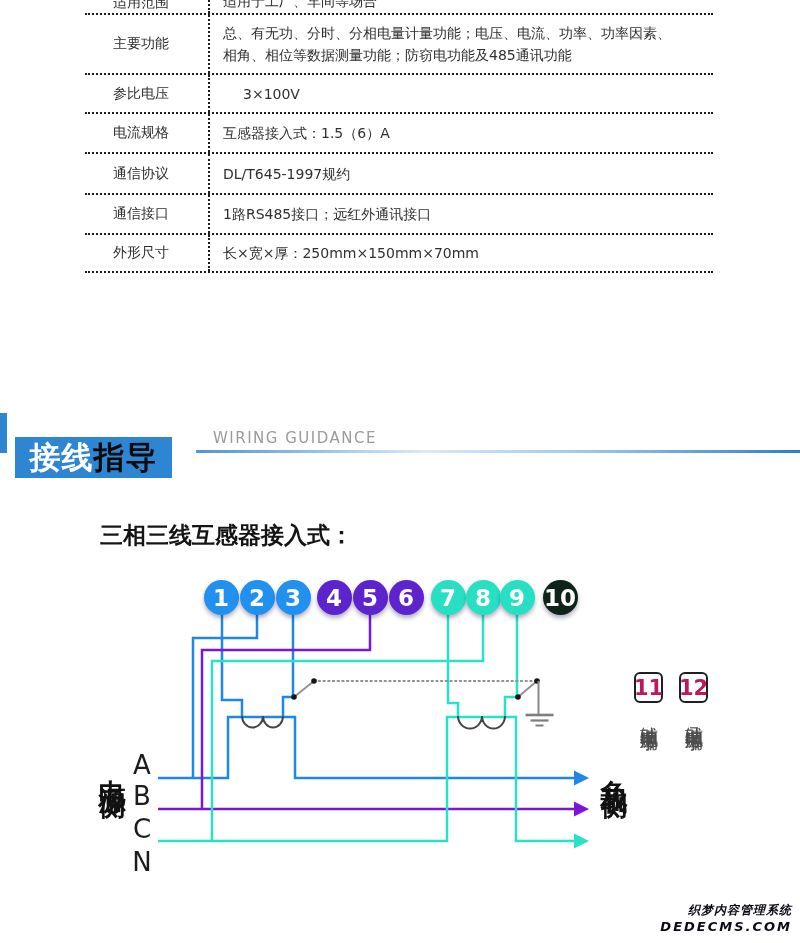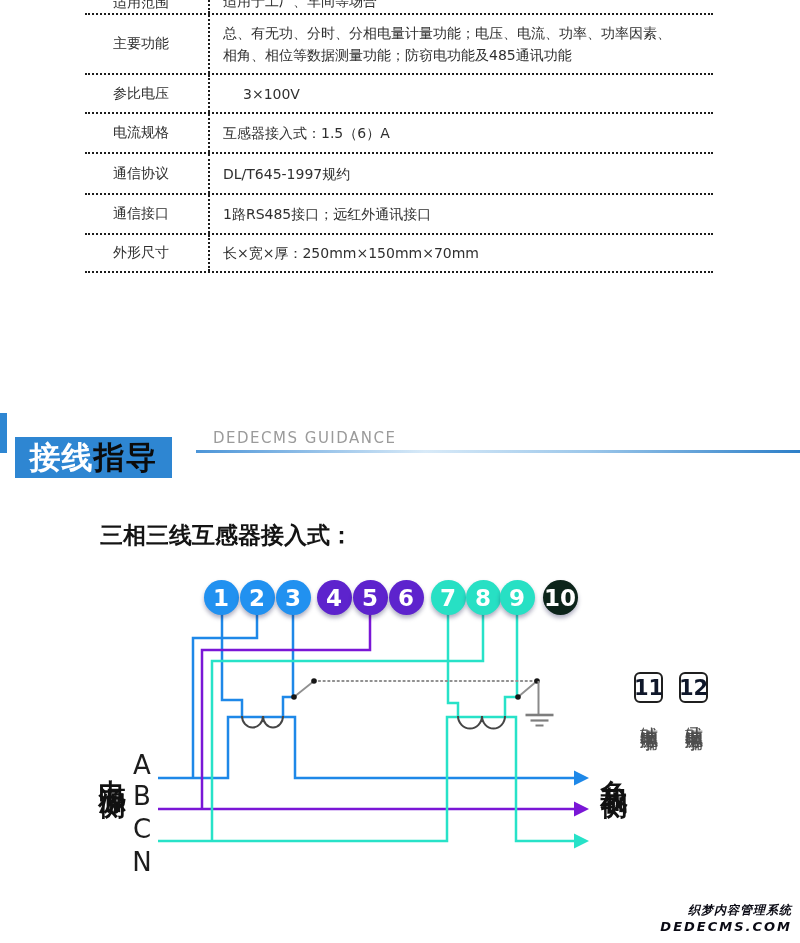--- a/index.html
+++ b/index.html
@@ -40,21 +40,21 @@
   .c-blue{background:var(--circle_blue);}
   .c-purple{background:var(--circle_purple);}
   .c-teal{background:var(--circle_teal);}
   .c-dark{background:var(--circle_dark);}
 
   .v-label{position:absolute;writing-mode:vertical-rl;text-orientation:upright;z-index:3;}
   .side-label{font-size:27px;font-weight:700;color:#111;letter-spacing:7px;}
   .phase{position:absolute;left:131px;width:22px;text-align:center;font-size:26px;color:#1c1c1c;z-index:3;}
   .term-box{position:absolute;top:672px;width:29px;height:31px;border:2.5px solid #1f1f1f;border-radius:6px;
             background:#fff;display:flex;align-items:center;justify-content:center;
-            font-size:21px;font-weight:700;color:#0f172a;box-sizing:border-box;z-index:3;}
+            font-size:21px;font-weight:700;color:#be185d;box-sizing:border-box;z-index:3;}
   .term-lbl{font-size:18px;color:#4d4d4d;letter-spacing:1.5px;top:712px;}
 
   
   .wm{position:absolute;right:8px;top:902px;text-align:right;color:#0a0a14;z-index:4;
       text-shadow:0 0 2px #fff,0 0 3px #fff,1px 1px 0 #fff,-1px -1px 0 #fff,1px -1px 0 #fff,-1px 1px 0 #fff;font-style:italic;}
   .wm-l1{font-size:12px;font-weight:700;letter-spacing:1px;}
   .wm-l2{font-size:13px;font-weight:700;letter-spacing:2px;}
 </style>
 </head>
 <body>
@@ -90,21 +90,21 @@
       <div class="spec-label">外形尺寸</div>
       <div class="spec-value">长×宽×厚：250mm×150mm×70mm</div>
     </div>
   </div>
 
   <div class="hdr-edgebar"></div>
   <div class="hdr-box">
     <span class="hdr-zh1">接线</span>
     <span class="hdr-zh2">指导</span>
   </div>
-  <div class="hdr-en">DEDECMS GUIDANCE</div>
+  <div class="hdr-en">WIRING GUIDANCE</div>
   <div class="hdr-line"></div>
 
   <div class="diag-title">三相三线互感器接入式：</div>
 
   <svg class="wires" width="800" height="320" viewBox="0 560 800 320">
 
     <path d="M222 612 V700 H242 V717" fill="none" style="stroke:var(--wire_blue)" stroke-width="2.5"></path>
     <path d="M257 612 V638 H193 V779" fill="none" style="stroke:var(--wire_blue)" stroke-width="2.5"></path>
     <path d="M293 612 V697 H283 V717" fill="none" style="stroke:var(--wire_blue)" stroke-width="2.5"></path>
     <path d="M158 778 H228 V717 H295 V778 H575" fill="none" style="stroke:var(--wire_blue)" stroke-width="2.5"></path>

